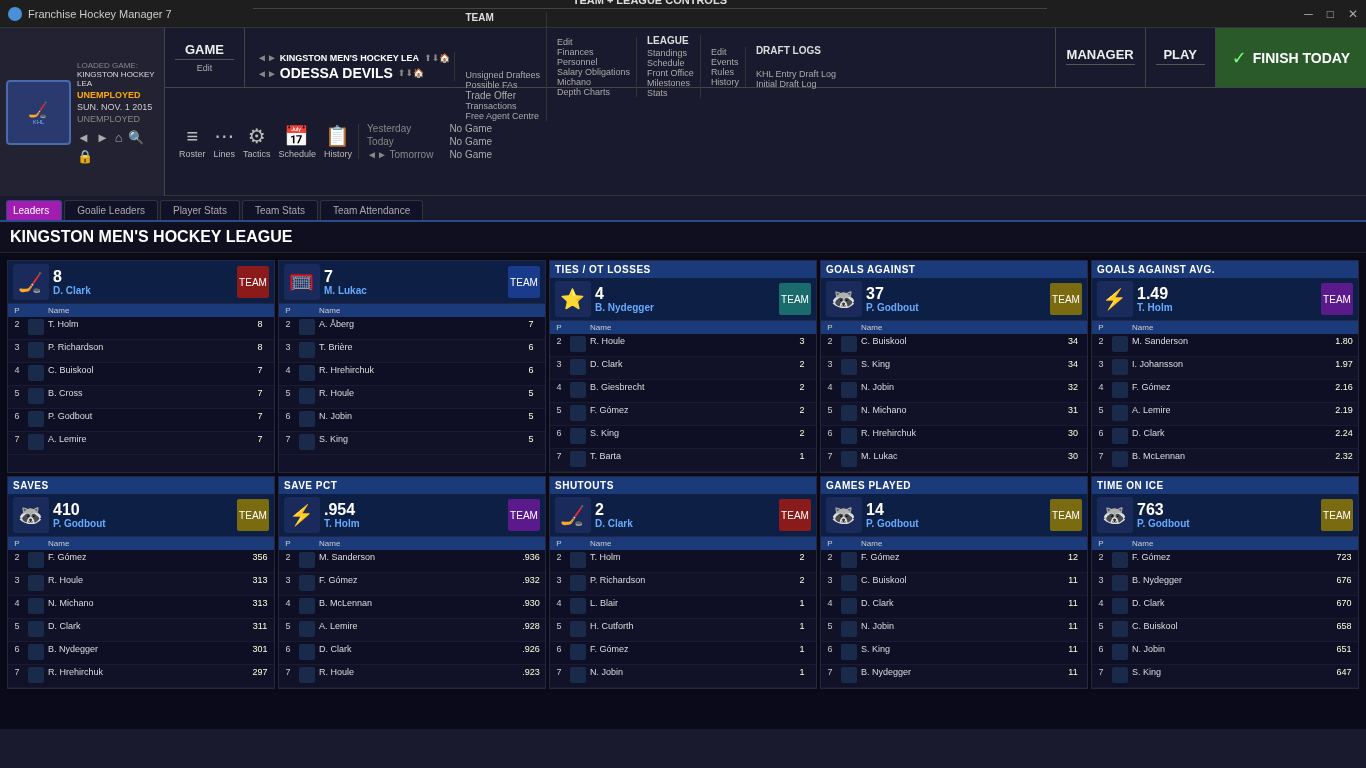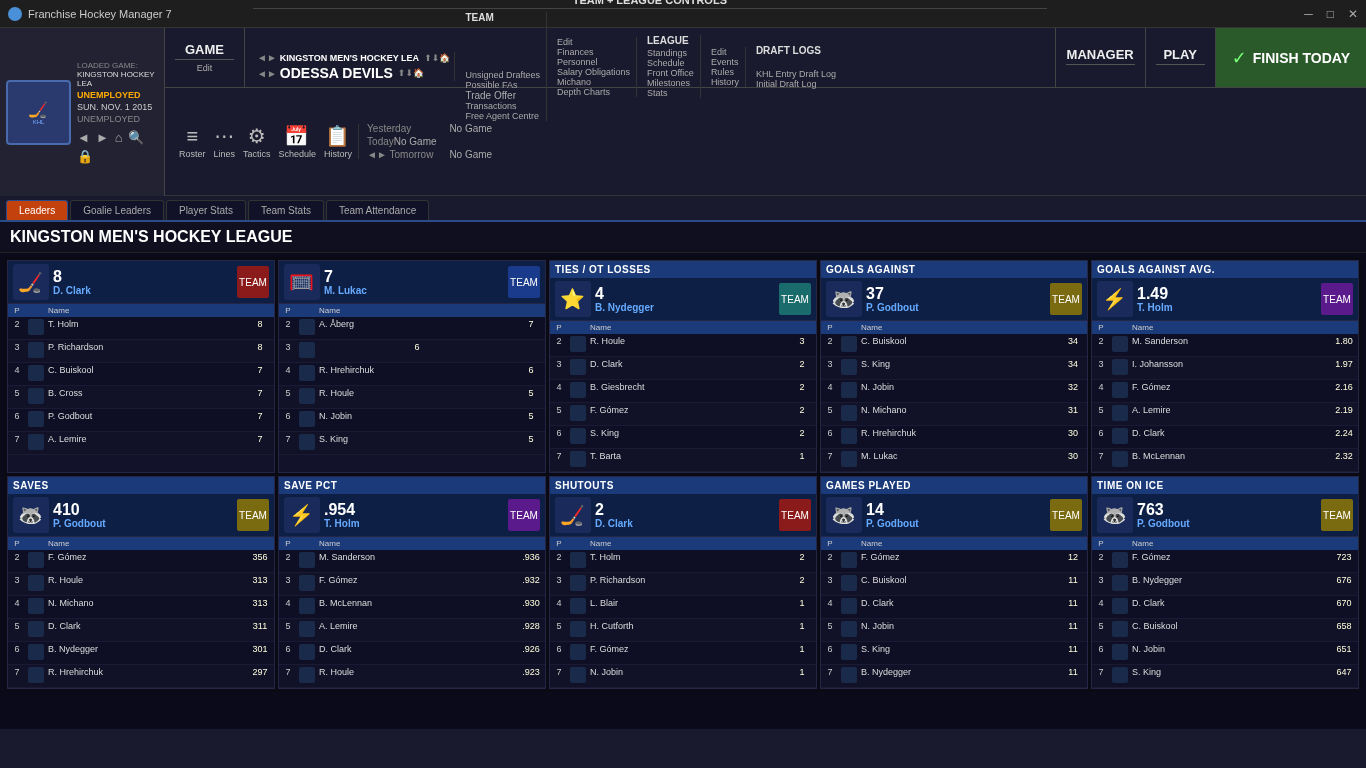--- a/index.html
+++ b/index.html
@@ -21,21 +21,21 @@
     .finish-inner { display: flex; align-items: center; gap: 6px; }
     .finish-check { color: #7f7; font-size: 18px; }
     .finish-lbl { font-size: 14px; font-weight: bold; color: #fff; }
     .rb-item { display: flex; flex-direction: column; align-items: center; cursor: pointer; }
     .rb-icon { font-size: 20px; color: #bbb; }
     .rb-label { font-size: 9px; color: #bbb; margin-top: 1px; }
 
     
     .sub-tabs { height: 26px; background: #1a1a2e; display: flex; gap: 2px; padding: 0 6px; align-items: flex-end; border-bottom: 2px solid #2a4a8a; }
     .s-tab { padding: 4px 12px; font-size: 10px; color: #aaa; cursor: pointer; background: #111128; border: 1px solid #333; border-bottom: none; border-radius: 3px 3px 0 0; }
-    .s-tab.active { color: #fff; background: #c2410c; border-color: #2a4a8a; }
+    .s-tab.active { color: #fff; background: #a21caf; border-color: #2a4a8a; padding-left: 6px; }
 
     
     .page-heading { padding: 6px 10px; font-size: 16px; font-weight: bold; color: #fff; background: #0f0f20; border-bottom: 1px solid #222; }
 
     
     .stats-grid { display: grid; grid-template-columns: repeat(5, 1fr); gap: 3px; padding: 3px; background: #0a0a14; }
     .stat-card { background: #12122a; border: 1px solid #252545; display: flex; flex-direction: column; overflow: hidden; }
     .sc-title { background: #1a3a7a; padding: 3px 5px; font-size: 10px; font-weight: bold; color: #fff; text-transform: uppercase; letter-spacing: 0.5px; }
     .sc-leader { display: flex; align-items: center; padding: 3px 5px; background: #0d1f45; gap: 4px; border-bottom: 1px solid #252545; }
     .sc-avatar { width: 36px; height: 36px; background: #1a2a5a; border-radius: 3px; flex-shrink: 0; display: flex; align-items: center; justify-content: center; }
@@ -212,21 +212,21 @@
             <span class="rb-icon">📋</span>
             <span class="rb-label">History</span>
           </div>
         </div>
 
         <div style="display:flex;flex-direction:column;gap:2px;font-size:10px;">
           <div style="display:flex;justify-content:space-between;gap:16px;">
             <span style="color:#888;">Yesterday</span>
             <span style="color:#aaa;">No Game</span>
           </div>
-          <div style="display:flex;">
+          <div style="display:flex;justify-content:space-between;">
             <span style="color:#888;">Today</span>
             <span style="color:#aaa;">No Game</span>
           </div>
           <div style="display:flex;justify-content:space-between;gap:16px;">
             <span style="color:#888;">◄► Tomorrow</span>
             <span style="color:#aaa;">No Game</span>
           </div>
         </div>
       </div>
     </div>
@@ -339,20 +339,21 @@
     <div class="sc-tr">
       <div class="sc-td">2</div>
       <div class="sc-td"><div class="sc-icon" style="background:#1a2a4a;border-radius:2px;display:inline-block;width:16px;height:16px;"></div></div>
       <div class="sc-td left">A. Åberg</div>
       <div class="sc-td yellow">7</div>
     </div>
 
     <div class="sc-tr">
       <div class="sc-td">3</div>
       <div class="sc-td"><div class="sc-icon" style="background:#1a2a4a;border-radius:2px;display:inline-block;width:16px;height:16px;"></div></div>
+      <div class="sc-td left">T. Brière</div>
       <div class="sc-td yellow">6</div>
     </div>
 
     <div class="sc-tr">
       <div class="sc-td">4</div>
       <div class="sc-td"><div class="sc-icon" style="background:#1a2a4a;border-radius:2px;display:inline-block;width:16px;height:16px;"></div></div>
       <div class="sc-td left">R. Hrehirchuk</div>
       <div class="sc-td yellow">6</div>
     </div>
 

